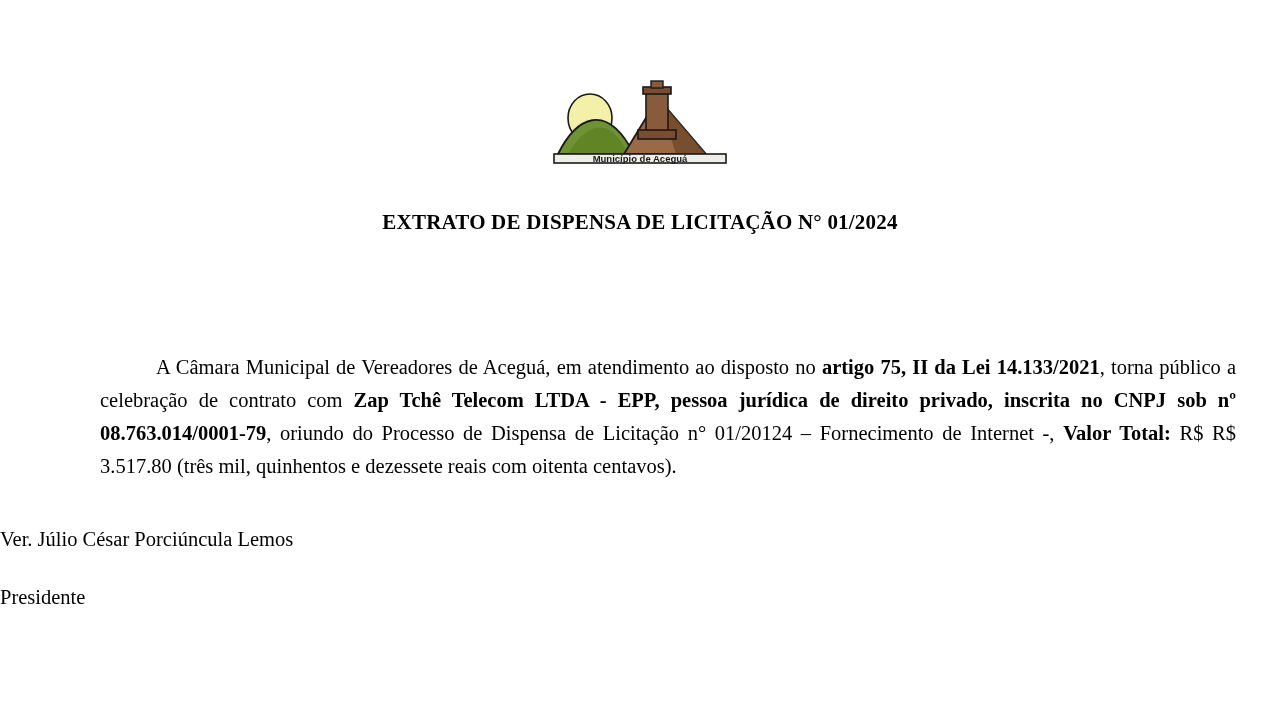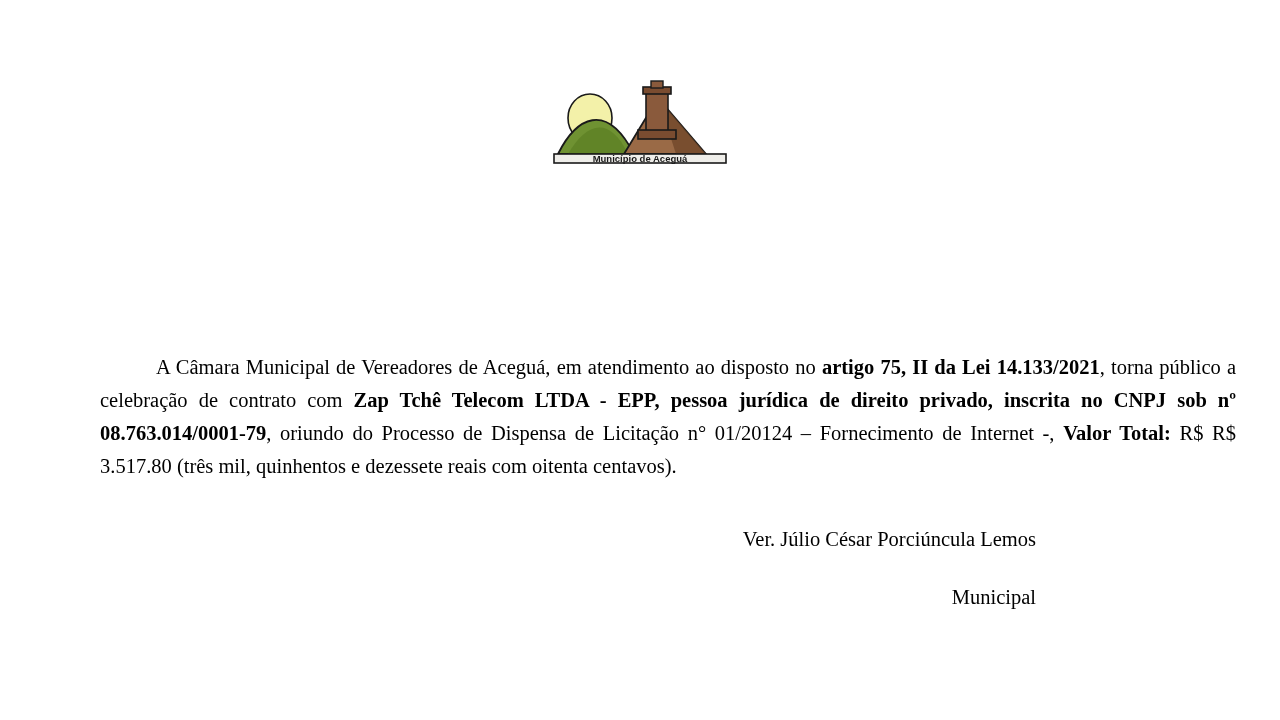--- a/index.html
+++ b/index.html
@@ -64,21 +64,21 @@
     line-height: 33px;
     text-indent: 56px;
   }
   .para b { font-weight: bold; }
 
   
   .sig {
     position: absolute;
     left: 0;
     width: 1036px;
-    text-align: right;
+    text-align: left;
     font-size: 20.5px;
   }
   .sig-name { top: 528px; }
   .sig-role { top: 586px; }
 </style>
 </head>
 <body>
 
 <div class="page">
 
@@ -98,21 +98,22 @@
         <rect x="93" y="9" width="28" height="7" fill="#7a4c30" stroke="#1a1a1a" stroke-width="1.6"></rect>
         <rect x="101" y="3" width="12" height="7" fill="#8a5a3c" stroke="#1a1a1a" stroke-width="1.4"></rect>
         <rect x="88" y="52" width="38" height="9" fill="#7a4c30" stroke="#1a1a1a" stroke-width="1.6"></rect>
 
         <rect x="4" y="76" width="172" height="9" fill="#efeeea" stroke="#1a1a1a" stroke-width="1.6"></rect>
         <text x="90" y="83.5" text-anchor="middle" font-family="Liberation Sans, sans-serif" font-size="9.5" font-weight="bold" fill="#1a1a1a">Município de Aceguá</text>
       </svg>
     </div>
   </div>
 
+  <div class="doc-title">EXTRATO DE DISPENSA DE LICITAÇÃO N° 01/2024</div>
 
   <div class="body-block">
     <p class="para"><span>A Câmara Municipal de Vereadores de Aceguá, em atendimento ao disposto no </span><b>artigo 75, II da Lei 14.133/2021</b><span>, torna público a celebração de contrato com </span><b>Zap Tchê Telecom LTDA - EPP, pessoa jurídica de direito privado, inscrita no CNPJ sob nº 08.763.014/0001-79</b><span>, oriundo do Processo de Dispensa de Licitação n° 01/20124 – Fornecimento de Internet -, </span><b>Valor Total:</b><span> R$ R$ 3.517.80 (três mil, quinhentos e dezessete reais com oitenta centavos).</span></p>
   </div>
 
   <div class="sig sig-name">Ver. Júlio César Porciúncula Lemos</div>
-  <div class="sig sig-role">Municipal</div>
+  <div class="sig sig-role">Presidente</div>
 
 </div>
 
 </body></html>

